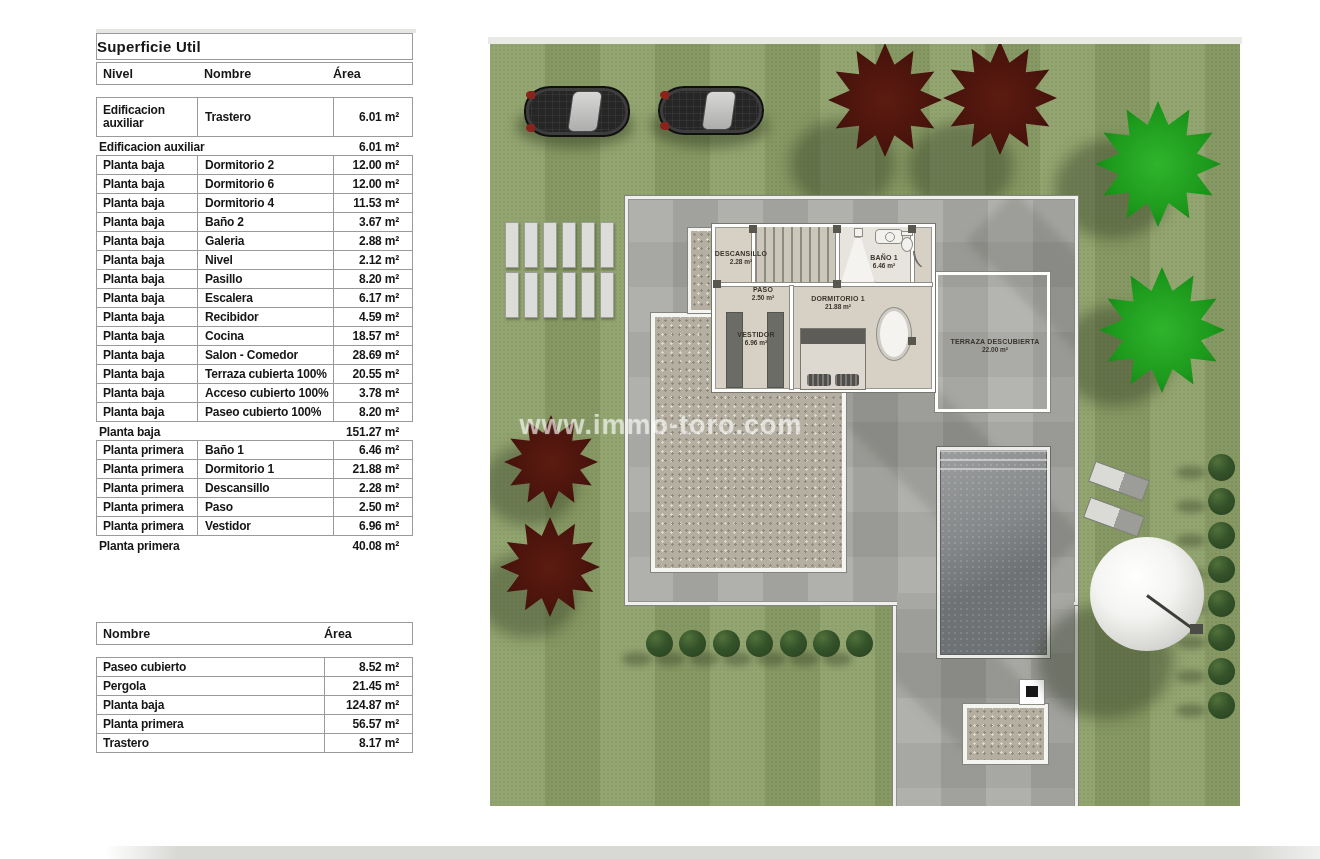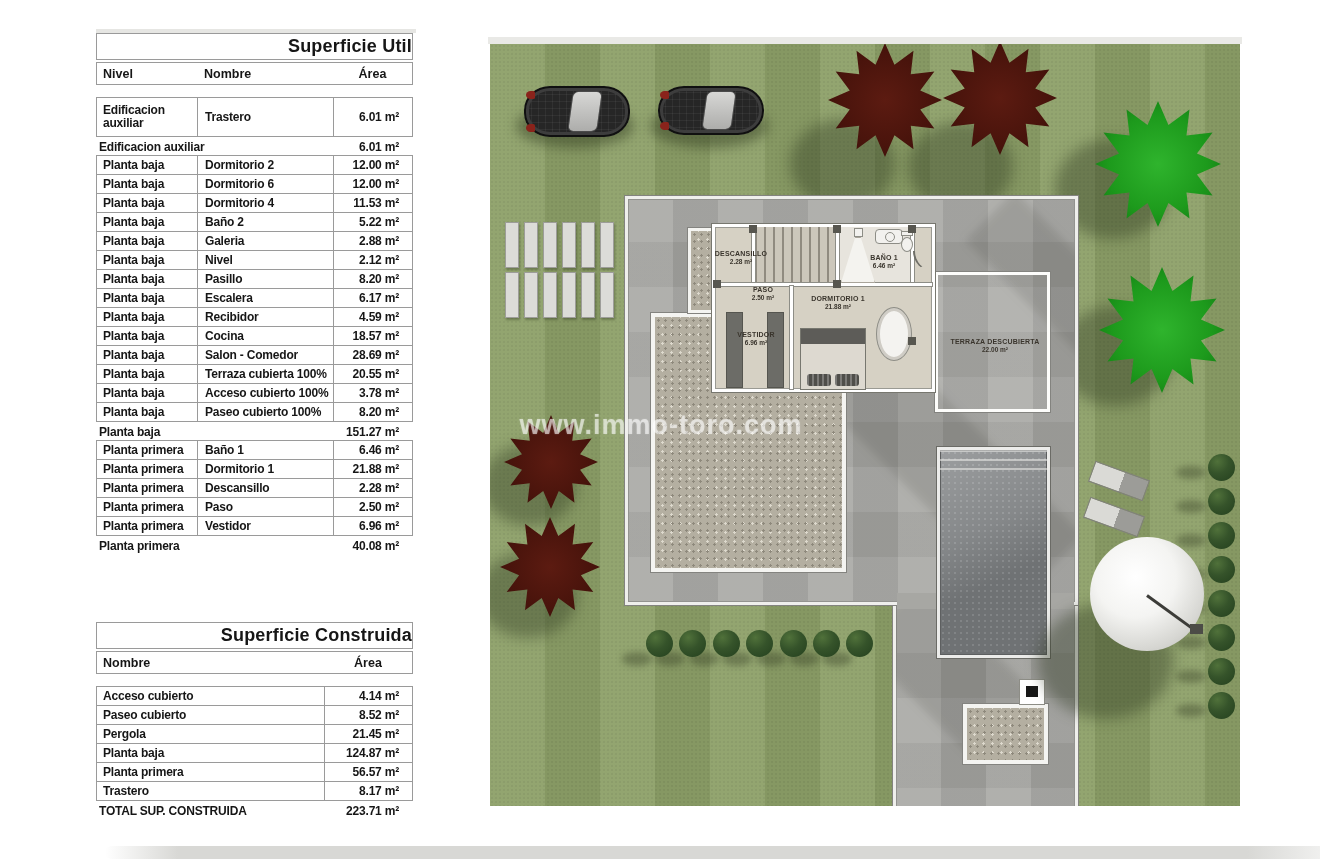--- a/index.html
+++ b/index.html
@@ -4,41 +4,41 @@
 <style>
   * { box-sizing: border-box; margin: 0; padding: 0; }
   html,body { background:#ffffff; }
   body { width:1320px; height:859px; font-family:"Liberation Sans", sans-serif; }
   .page { position:relative; width:1320px; height:859px; background:#fff; overflow:hidden; }
 
   
   .tbl { position:absolute; left:96px; width:317px; color:#161616; font-weight:700; }
   #t1 { top:33px; }
   #t2 { top:622px; }
-  .tbl .title { border:1px solid #9a9a9a; height:27px; line-height:25px; text-align:right;
-                font-size:18px; letter-spacing:.2px; background:#fff; margin-bottom:2px; }
+  .tbl .title { border:1px solid #9a9a9a; height:27px; line-height:25px; text-align:left;
+                font-size:15px; letter-spacing:.2px; background:#fff; margin-bottom:2px; }
   .tbl .thead { border:1px solid #9a9a9a; height:23px; display:flex; align-items:center;
                 font-size:12.5px; margin-bottom:13px; }
   .tbl .rows  { display:block; }
   .row { display:flex; align-items:center; font-size:12px; letter-spacing:-.2px; }
   .row.box { border:1px solid #9a9a9a; height:20px; margin-top:-1px; background:#fff; }
   .row.box.tall { height:40px; }
   .row.plain { height:19px; padding:0 1px; }
   .c { height:100%; display:flex; align-items:center; overflow:hidden; }
   .c.nivel  { width:100px; padding-left:6px; }
   .c.nombre { width:136px; padding-left:7px; border-left:1px solid #9a9a9a; }
   .c.area   { flex:1; justify-content:flex-end; padding-right:13px; border-left:1px solid #9a9a9a; }
   #t2 .c.nombre2 { width:227px; padding-left:6px; }
   #t2 .c.area    { border-left:1px solid #9a9a9a; }
   .tall .c.nivel { white-space:normal; line-height:1.1; }
   .plain .lbl { flex:1; padding-left:2px; }
   .plain .val { padding-right:13px; }
   .thead .h-nivel  { width:100px; padding-left:6px; }
   .thead .h-nombre { width:136px; padding-left:7px; }
-  .thead .h-area   { flex:1; text-align:center; }
+  .thead .h-area   { flex:1; }
   #t2 .thead .h-nombre { width:227px; padding-left:6px; }
   .rule-top { position:absolute; left:96px; top:29px; width:320px; height:4px; background:#e6e6e3; }
 
   
   .plan-top-edge { position:absolute; left:488px; top:37px; width:754px; height:7px; background:#e9e9e6; }
   #plan { position:absolute; left:490px; top:44px; width:750px; height:762px; overflow:hidden;
           background:#8da068;
           background-image:
             repeating-linear-gradient(90deg, rgba(255,255,255,0.05) 0 55px, rgba(0,0,0,0.05) 55px 110px),
             radial-gradient(rgba(0,0,0,0.05) 1px, transparent 1.2px);
@@ -181,21 +181,21 @@
           <span class="c area">12.00 m²</span>
         </div>
         <div class="row box">
           <span class="c nivel">Planta baja</span>
           <span class="c nombre">Dormitorio 4</span>
           <span class="c area">11.53 m²</span>
         </div>
         <div class="row box">
           <span class="c nivel">Planta baja</span>
           <span class="c nombre">Baño 2</span>
-          <span class="c area">5.22 m²</span>
+          <span class="c area">3.67 m²</span>
         </div>
         <div class="row box">
           <span class="c nivel">Planta baja</span>
           <span class="c nombre">Galeria</span>
           <span class="c area">2.88 m²</span>
         </div>
         <div class="row box">
           <span class="c nivel">Planta baja</span>
           <span class="c nombre">Nivel</span>
           <span class="c area">2.12 m²</span>
@@ -270,53 +270,44 @@
           <span class="c area">6.96 m²</span>
         </div>
         <div class="row plain">
           <span class="lbl">Planta primera</span>
           <span class="val">40.08 m²</span>
         </div>
       </div>
   </div>
 
   <div class="tbl" id="t2">
-    <div class="title">Superficie Construida</div>
     <div class="thead">
       <span class="h-nombre">Nombre</span>
       <span class="h-area">Área</span>
     </div>
     <div class="rows" id="t2rows">
         <div class="row box">
-          <span class="c nombre2">Acceso cubierto</span>
-          <span class="c area">4.14 m²</span>
-        </div>
-        <div class="row box">
           <span class="c nombre2">Paseo cubierto</span>
           <span class="c area">8.52 m²</span>
         </div>
         <div class="row box">
           <span class="c nombre2">Pergola</span>
           <span class="c area">21.45 m²</span>
         </div>
         <div class="row box">
           <span class="c nombre2">Planta baja</span>
           <span class="c area">124.87 m²</span>
         </div>
         <div class="row box">
           <span class="c nombre2">Planta primera</span>
           <span class="c area">56.57 m²</span>
         </div>
         <div class="row box">
           <span class="c nombre2">Trastero</span>
           <span class="c area">8.17 m²</span>
-        </div>
-        <div class="row plain total">
-          <span class="lbl">TOTAL SUP. CONSTRUIDA</span>
-          <span class="val">223.71 m²</span>
         </div>
       </div>
   </div>
 
   <div class="plan-top-edge"></div>
 
   <div id="plan">
 
     <div class="shadow" style="left:300px;top:75px;width:105px;height:90px;"></div>
     <div class="shadow" style="left:418px;top:78px;width:105px;height:90px;"></div>

